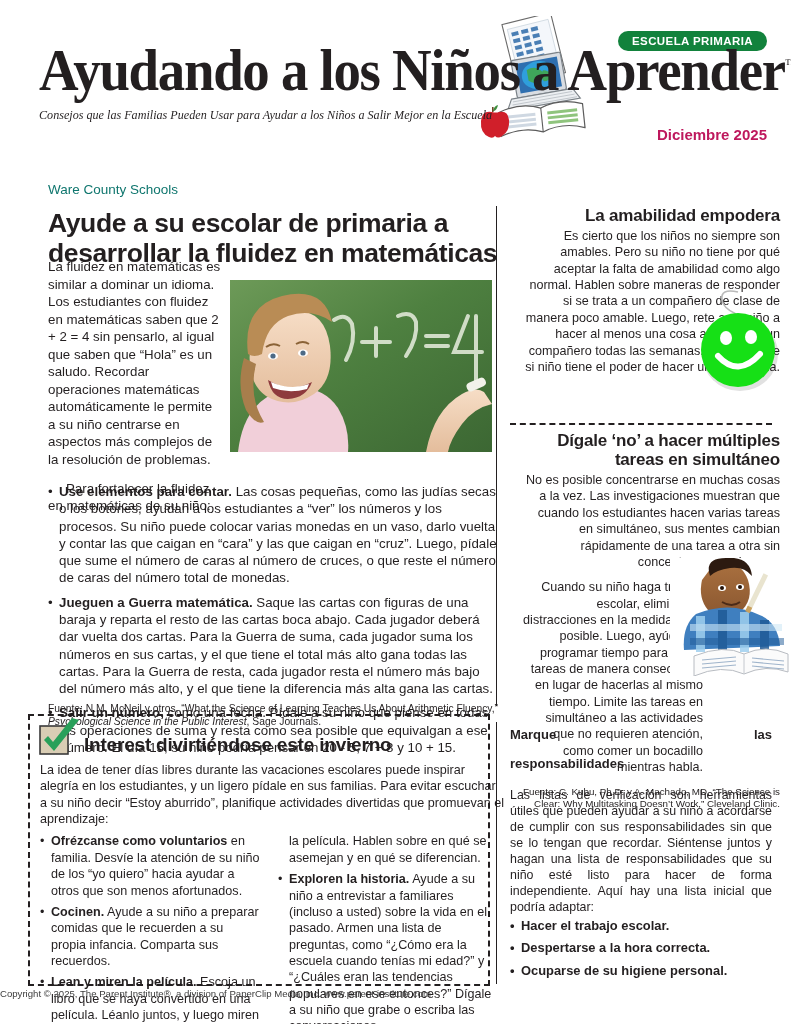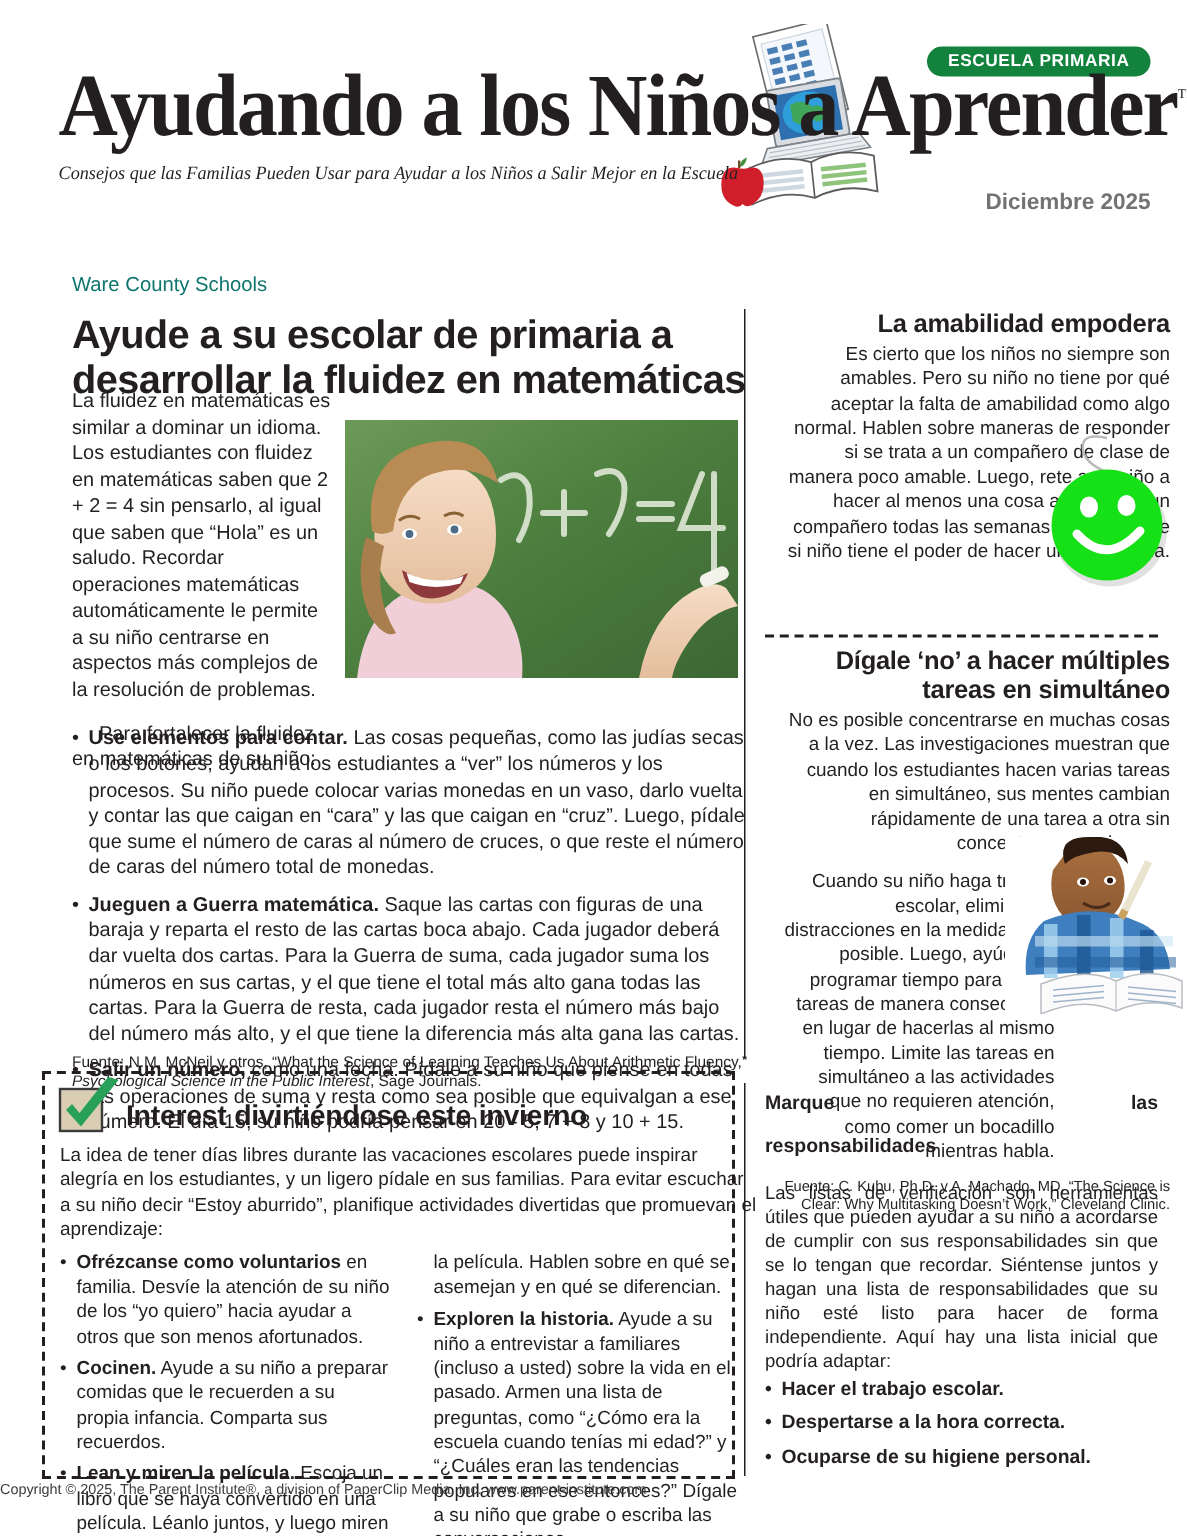--- a/index.html
+++ b/index.html
@@ -65,21 +65,21 @@
     transform: scaleX(0.97);
     transform-origin: left center;
     white-space: nowrap;
   }
   #issue-date {
     position: absolute;
     right: 24px;
     top: 126px;
     font-size: 15px;
     font-weight: bold;
-    color: #737373;
+    color: #be185d;
   }
 
   
   #masthead-art {
     position: absolute;
     left: 470px;
     top: 16px;
     width: 135px;
     height: 125px;
     pointer-events: none;

